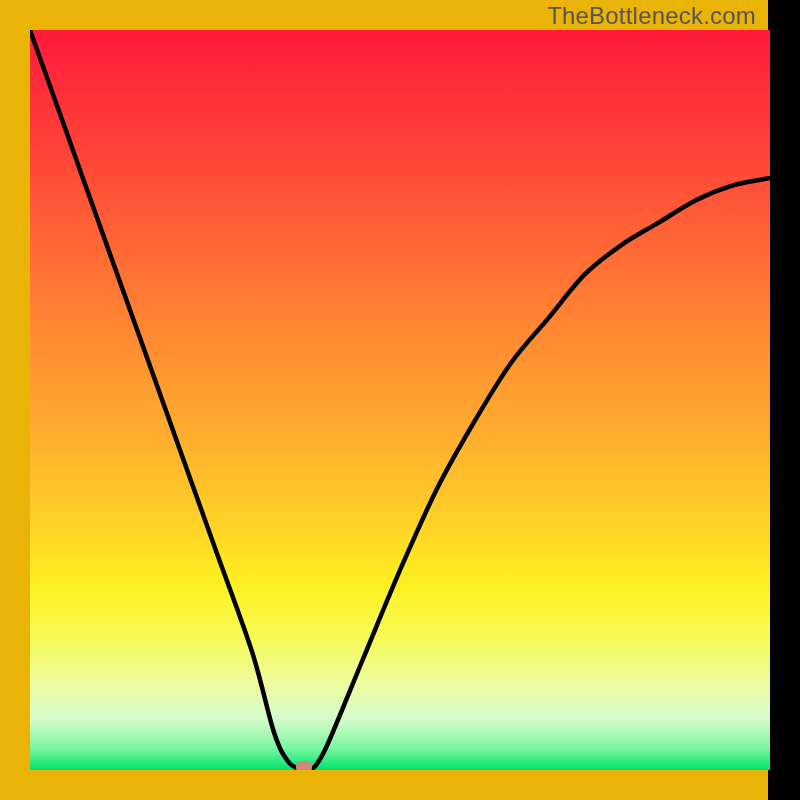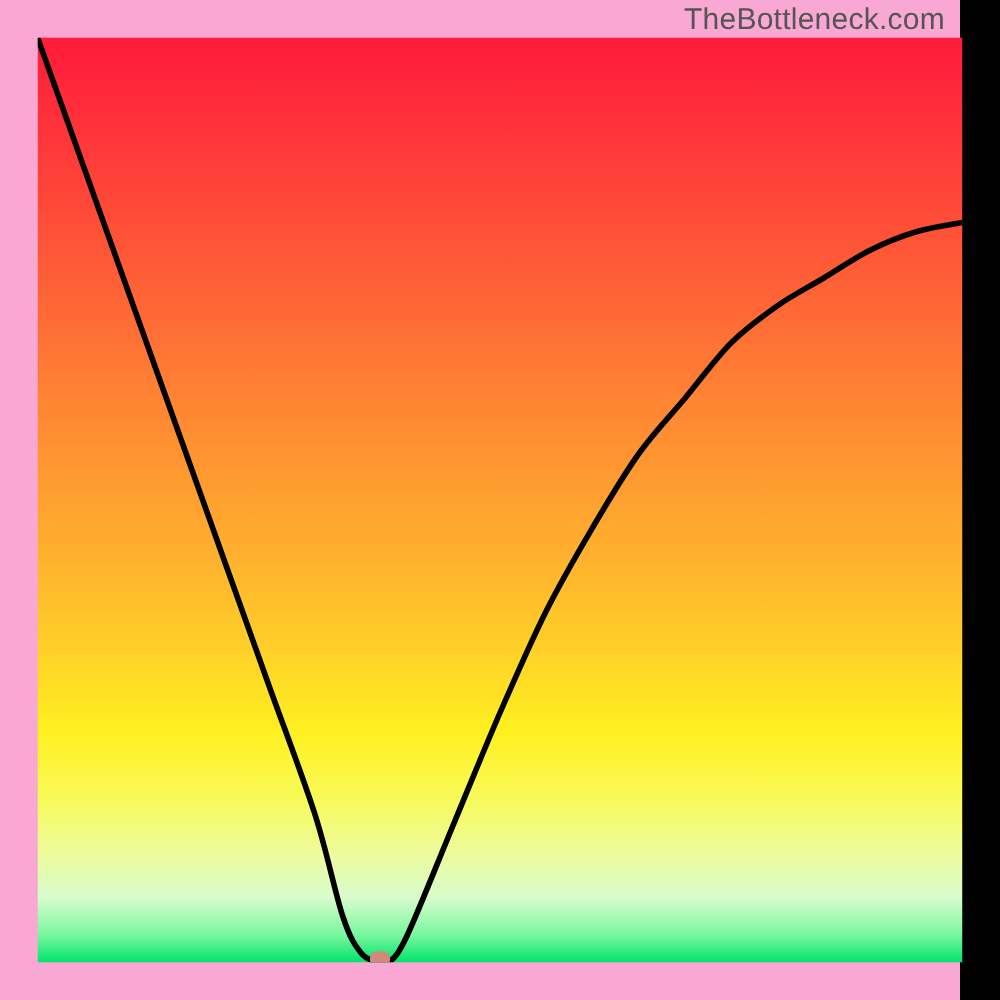--- a/index.html
+++ b/index.html
@@ -8,21 +8,21 @@
     width: 800px;
     height: 800px;
     background: #000;
     font-family: Arial, Helvetica, sans-serif;
     overflow: hidden;
   }
   .frame {
     position: relative;
     width: 768px;
     height: 800px;
-    background: #f9a8d4;
+    background: #eab308;
   }
   .watermark {
     position: absolute;
     top: 2px;
     right: 12px;
     color: #555;
     font-size: 24px;
     font-weight: 500;
     letter-spacing: 0.2px;
     z-index: 5;

